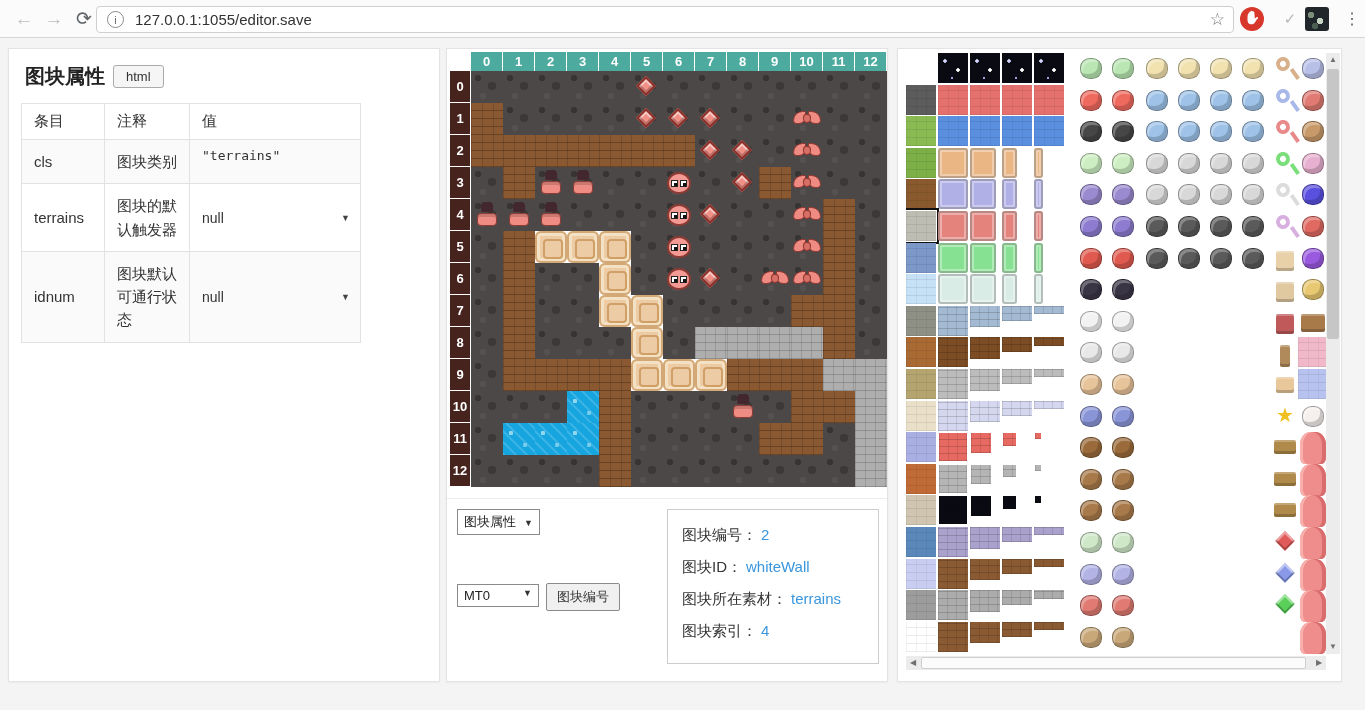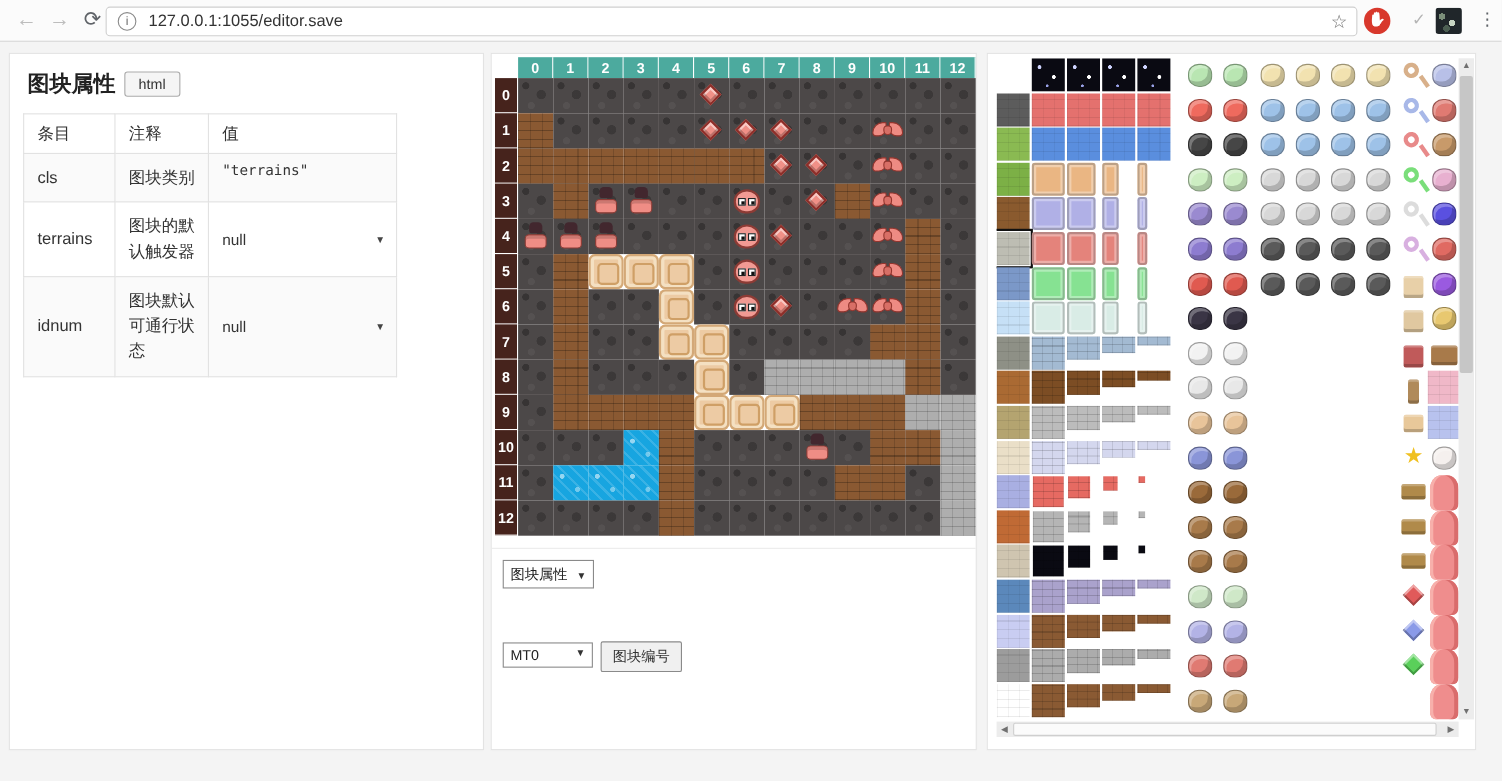--- a/index.html
+++ b/index.html
@@ -524,20 +524,26 @@
       <div class="tile t-gray" title="12,12"></div>
     </div>
   <div id="mid-divider"></div>
   <div class="sel" style="left:10px; top:460px;">
     <span>图块属性</span><span class="arr">▼</span>
   </div>
   <div class="sel" style="left:10px; top:535px; width:82px;">
     <span>MT0</span><span class="arr" style="float:right">▼</span>
   </div>
   <button id="mt-save">图块编号</button>
+  <div id="info-box">
+      <div class="info-line"><span>图块编号：</span><span class="v" style="color: rgb(58, 150, 221);">2</span></div>
+      <div class="info-line"><span>图块ID：</span><span class="v" style="color: rgb(58, 150, 221);">whiteWall</span></div>
+      <div class="info-line"><span>图块所在素材：</span><span class="v" style="color: rgb(58, 150, 221);">terrains</span></div>
+      <div class="info-line"><span>图块索引：</span><span class="v" style="color: rgb(58, 150, 221);">4</span></div>
+    </div>
 </div>
 
 <div class="panel" id="right-panel">
   <div id="palette">
       <div class="pcell" style="left: 32px; top: 0px;">
         <div class="pfill pstar" style="background-color: rgb(10, 10, 18);"></div>
       </div>
       <div class="pcell" style="left: 64px; top: 0px;">
         <div class="pfill pstar" style="background-color: rgb(10, 10, 18);"></div>
       </div>

